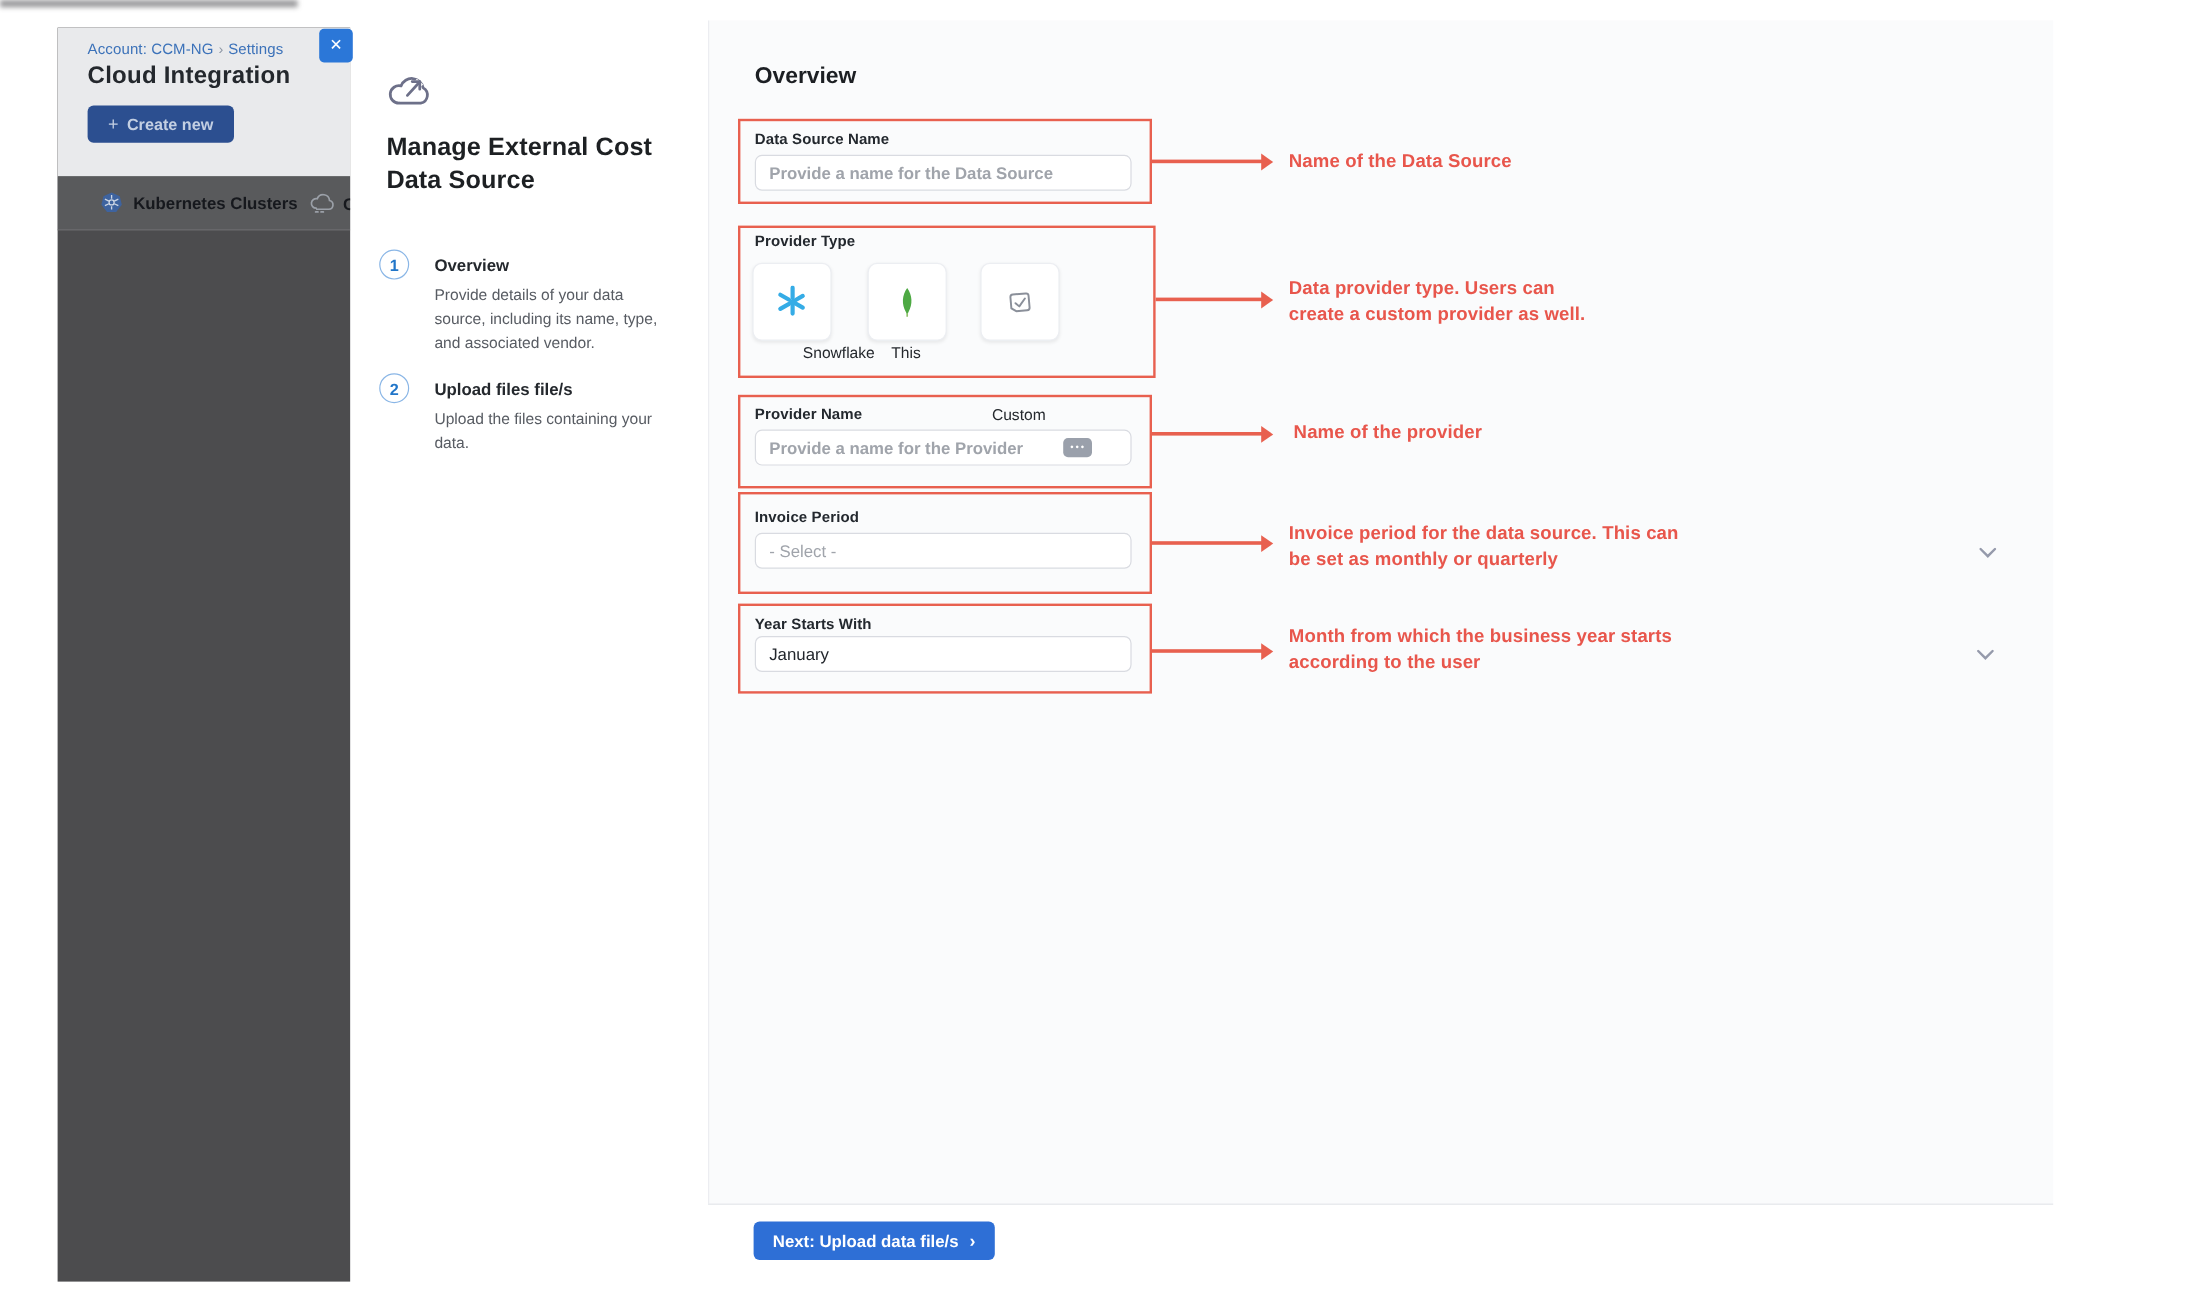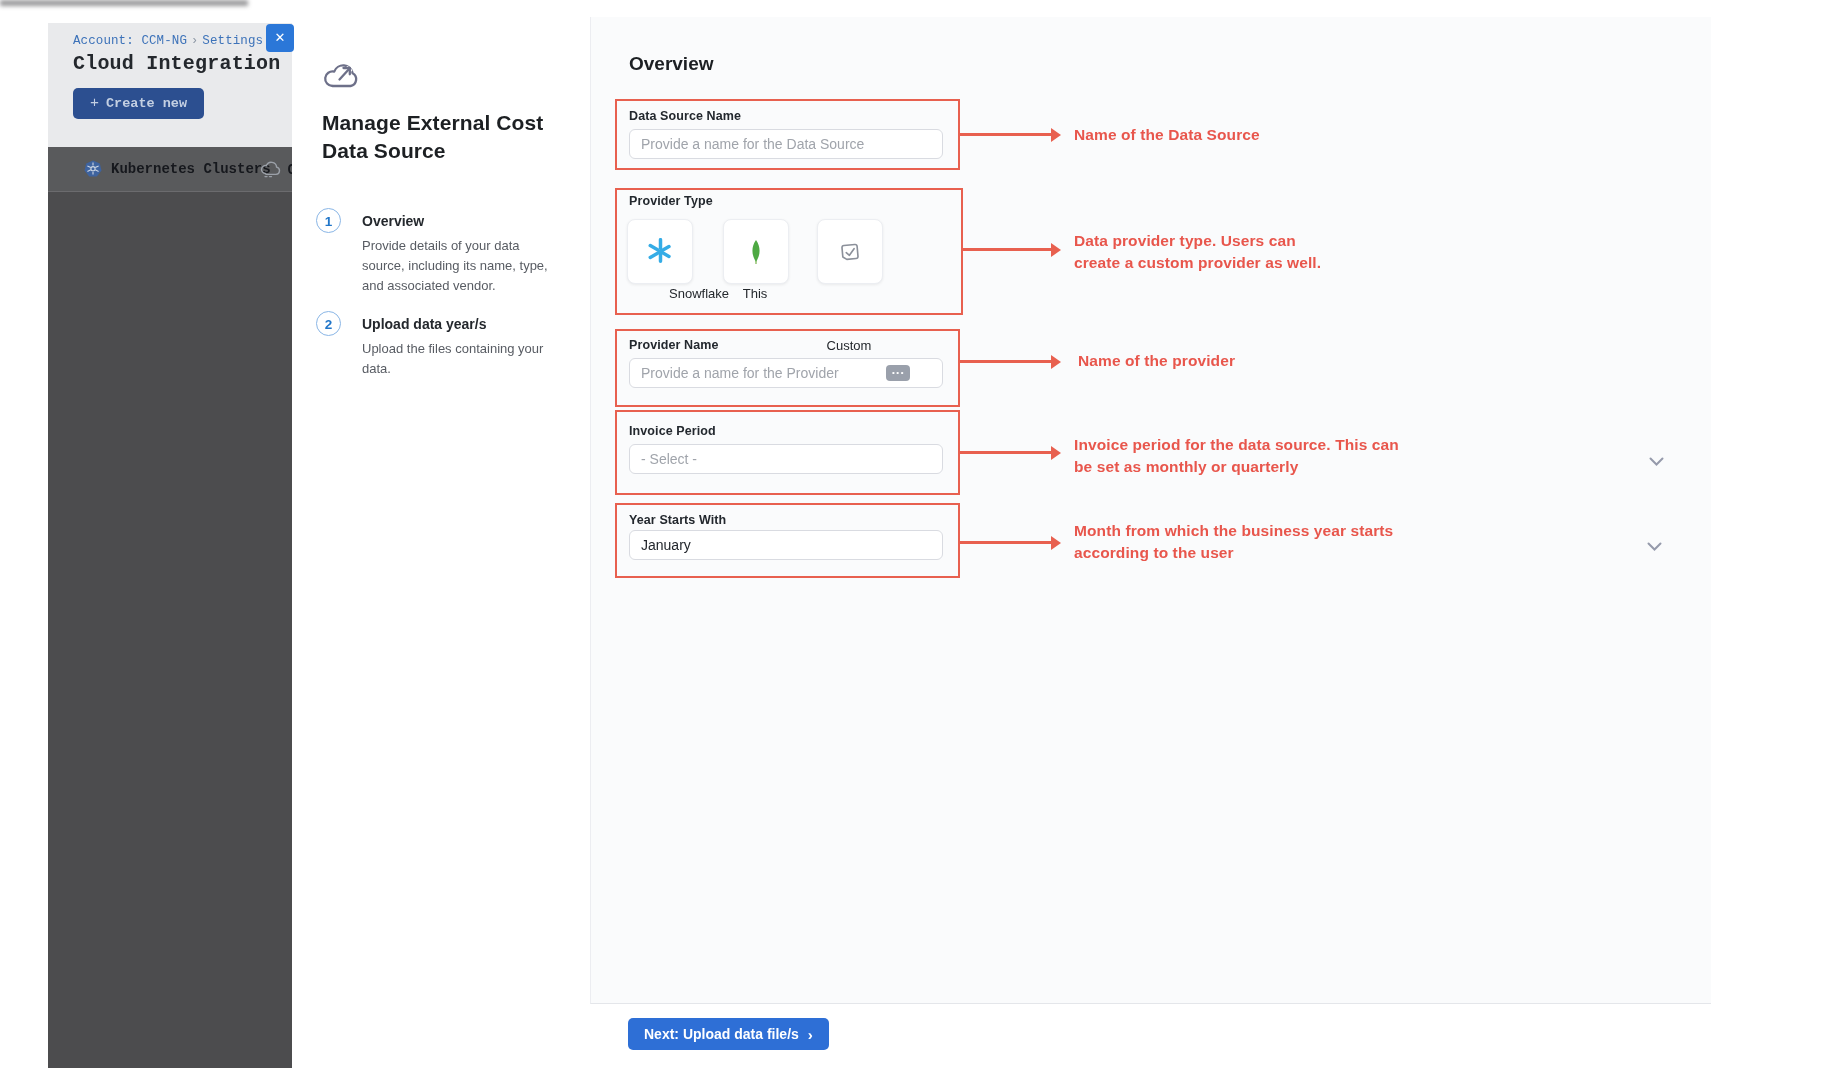--- a/index.html
+++ b/index.html
@@ -7,21 +7,21 @@
     width:1830px;height:1082px;position:relative;background:#ffffff;
     font-family:"Liberation Sans","DejaVu Sans",sans-serif;overflow:hidden;
     -webkit-font-smoothing:antialiased;
   }
   .abs{position:absolute;}
 
   
   #top-strip{left:0;top:0;width:248px;height:6px;background:rgba(70,70,72,.55);filter:blur(2px);}
 
   
-  #left-panel{left:48px;top:23px;width:244px;height:1045px;background:#4c4c4e;overflow:hidden;font-family:Liberation Mono, monospace;}
+  #left-panel{left:48px;top:23px;width:244px;height:1045px;background:#4c4c4e;overflow:hidden;}
   .lp-header{position:absolute;left:0;top:0;right:0;height:124px;background:#e9eaec;box-sizing:border-box;padding:11px 0 0 25px;}
   .crumbs{font-size:12.5px;color:#3c72b9;letter-spacing:.1px;}
   .crumb-sep{color:#8d97a5;margin:0 4px;font-size:12px;}
   .lp-title{font-size:20px;font-weight:bold;color:#24282d;margin-top:4px;letter-spacing:.2px;}
   .create-btn{display:inline-flex;align-items:center;gap:7px;margin-top:13px;background:#2c4f90;color:#c3cfe2;
     border:none;border-radius:5px;padding:8px 17px;font-size:13.5px;font-weight:bold;font-family:inherit;cursor:pointer;}
   .create-plus{font-size:15px;font-weight:normal;line-height:10px;}
   .lp-tabs{position:absolute;left:0;top:124px;right:0;height:45px;background:#595a5c;border-bottom:1px solid #6b6b6e;
     display:flex;align-items:center;box-sizing:border-box;padding-left:36px;gap:9px;}
   .tab-label{font-size:14px;font-weight:bold;color:#16181d;white-space:nowrap;}
@@ -36,21 +36,21 @@
     color:#2176c9;font-size:13.5px;font-weight:bold;line-height:25px;text-align:center;box-sizing:border-box;}
   .step-title{position:absolute;left:70px;font-size:14px;font-weight:bold;color:#24282d;}
   .step-desc{position:absolute;left:70px;width:192px;font-size:13px;line-height:20px;color:#585c63;}
 
   
   #form-panel{left:590px;top:17px;width:1120px;height:986px;background:#fafbfc;border-left:1px solid #ecedf1;
     border-bottom:1px solid #e4e6ea;box-sizing:content-box;}
   .form-heading{position:absolute;left:38px;top:36px;font-size:19px;font-weight:bold;color:#1c1f23;}
   .f-label{position:absolute;font-size:12.5px;font-weight:bold;color:#23282e;letter-spacing:.1px;text-align:center;}
   .f-input{position:absolute;width:314px;height:30px;box-sizing:border-box;background:#fff;border:1px solid #d9dbe1;
-    border-radius:6px;font-size:14px;color:#22262c;padding:0 11px;font-family:inherit;outline:none;}
+    border-radius:6px;font-size:14px;color:#22262c;padding:0 11px;font-family:inherit;outline:none;font-weight:bold;}
   .f-input::placeholder{color:#a0a4ab;}
   .f-select{position:absolute;width:314px;height:30px;box-sizing:border-box;background:#fff;border:1px solid #d9dbe1;
     border-radius:6px;font-size:14px;line-height:28px;padding:0 11px;}
   .placeholder-text{color:#a0a4ab;}
   .value-text{color:#22262c;}
   .pcard{position:absolute;width:64px;height:63px;background:#fff;border:1px solid #eceef2;border-radius:8px;
     box-shadow:0 1px 3px rgba(0,0,0,.07);display:flex;align-items:center;justify-content:center;cursor:pointer;}
   .pcard-label{position:absolute;width:64px;text-align:center;font-size:13px;color:#24282d;}
   .ellipsis-badge{position:absolute;width:24px;height:16px;background:#9aa0ab;border-radius:4px;color:#fff;
     font-size:8px;letter-spacing:1.6px;line-height:16px;text-align:center;cursor:pointer;text-indent:1px;}
@@ -124,21 +124,21 @@
       <polyline points="23.5,11 29.8,11 29.8,17.3" stroke="#6d7089" stroke-width="2.3" fill="none" stroke-linecap="round" stroke-linejoin="round"></polyline>
     </svg>
   </span>
   <div class="drawer-title">Manage External Cost Data Source</div>
 
   <div class="step-circle" style="top:191px;">1</div>
   <div class="step-title" style="top:196px;">Overview</div>
   <div class="step-desc" style="top:219px;">Provide details of your data source, including its name, type, and associated vendor.</div>
 
   <div class="step-circle" style="top:294px;">2</div>
-  <div class="step-title" style="top:299px;">Upload data year/s</div>
+  <div class="step-title" style="top:299px;">Upload files file/s</div>
   <div class="step-desc" style="top:322px;">Upload the files containing your data.</div>
 </div>
 
 <button class="abs" id="close-btn">✕</button>
 
 <div class="abs" id="form-panel">
   <div class="form-heading">Overview</div>
 
   <div class="f-label" style="left:38px;top:92px;">Data Source Name</div>
   <input class="f-input" style="left: 38px; top: 112px;" placeholder="Provide a name for the Data Source">

